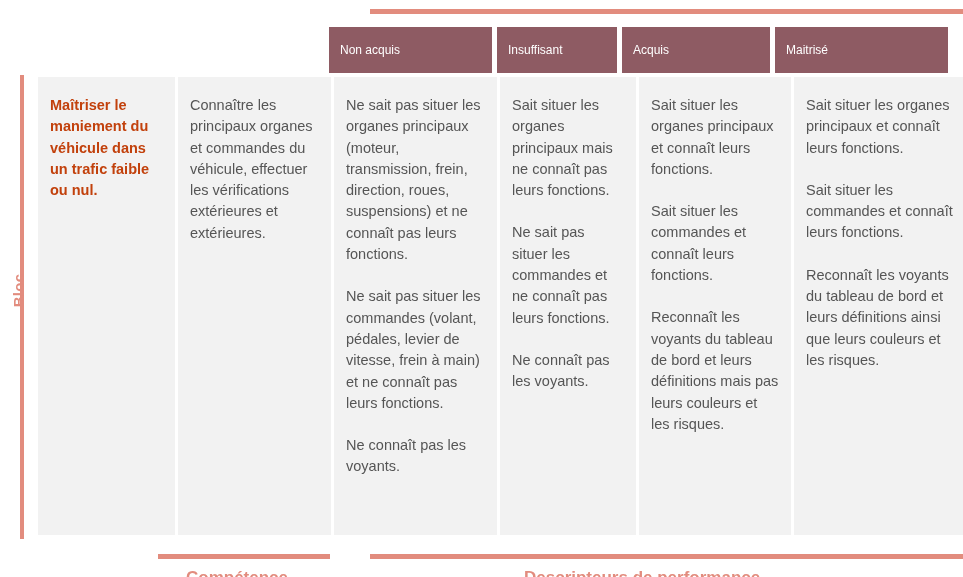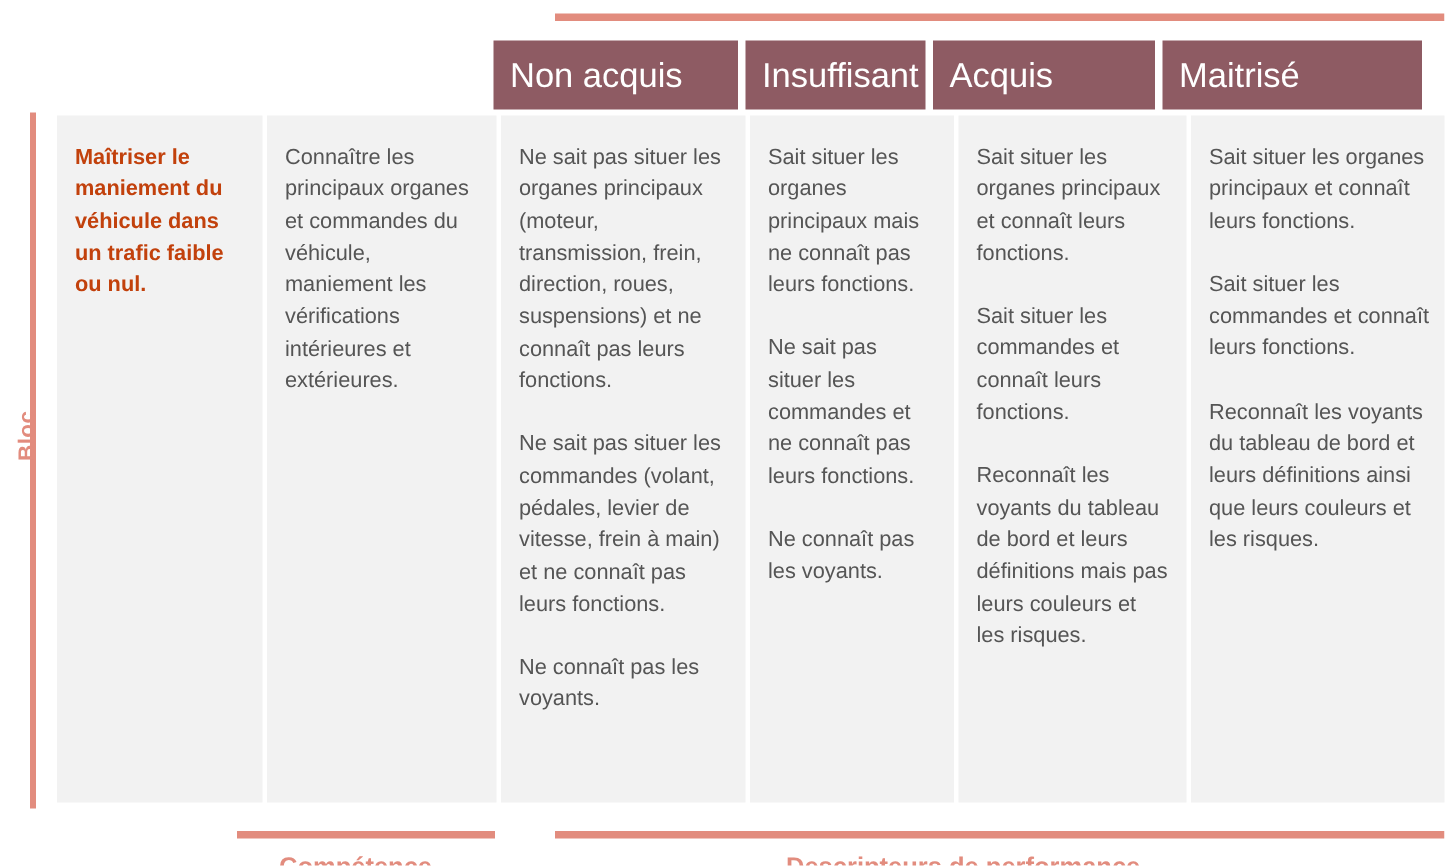--- a/index.html
+++ b/index.html
@@ -72,21 +72,21 @@
     position: absolute;
     left: 329px;
     top: 27px;
     height: 46px;
     display: flex;
     gap: 5px;
   }
   .hdr-cell {
     background: #8E5B63;
     color: #ffffff;
-    font-size: 23px;
+    font-size: 12px;
     line-height: 46px;
     padding-left: 11px;
     white-space: nowrap;
     overflow: hidden;
   }
   .hdr-w1 { width: 163px; }
   .hdr-w2 { width: 120px; }
   .hdr-w3 { width: 148px; }
   .hdr-w4 { width: 173px; }
 
@@ -138,21 +138,21 @@
 
   <div class="header-row">
     <div class="hdr-cell hdr-w1">Non acquis</div>
     <div class="hdr-cell hdr-w2">Insuffisant</div>
     <div class="hdr-cell hdr-w3">Acquis</div>
     <div class="hdr-cell hdr-w4">Maitrisé</div>
   </div>
 
   <div class="body-row">
     <div class="cell objective">Maîtriser le maniement du véhicule dans un trafic faible ou nul.</div>
-    <div class="cell competence">Connaître les principaux organes et commandes du véhicule, maniement les vérifications intérieures et extérieures.</div>
+    <div class="cell competence">Connaître les principaux organes et commandes du véhicule, effectuer les vérifications extérieures et extérieures.</div>
     <div class="cell lvl1">
         <p>Ne sait pas situer les organes principaux (moteur, transmission, frein, direction, roues, suspensions) et ne connaît pas leurs fonctions.</p>
         <p>Ne sait pas situer les commandes (volant, pédales, levier de vitesse, frein à main) et ne connaît pas leurs fonctions.</p>
         <p>Ne connaît pas les voyants.</p>
       </div>
     <div class="cell lvl2">
         <p>Sait situer les organes principaux mais ne connaît pas leurs fonctions.</p>
         <p>Ne sait pas situer les commandes et ne connaît pas leurs fonctions.</p>
         <p>Ne connaît pas les voyants.</p>
       </div>

